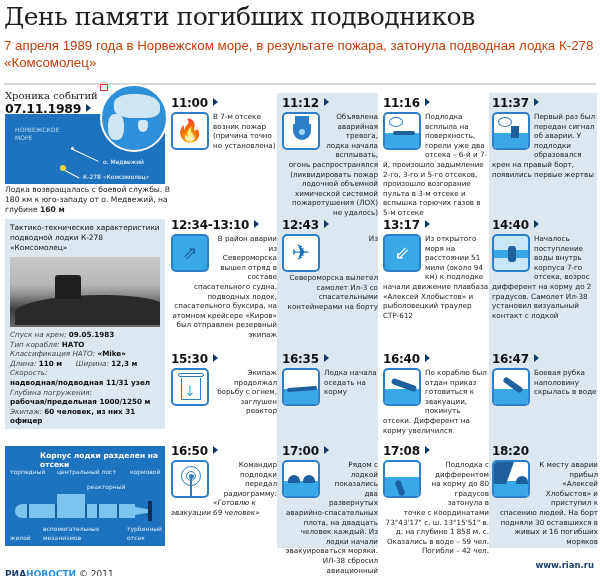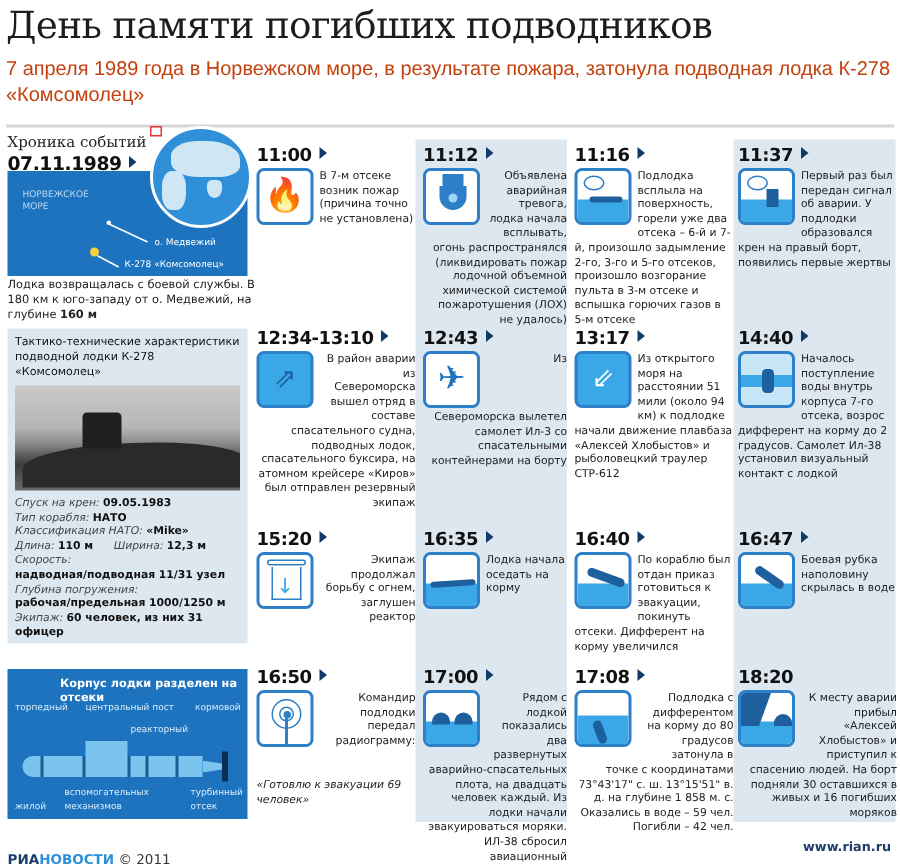--- a/index.html
+++ b/index.html
@@ -206,21 +206,21 @@
 <div class="event" style="left:492px; top:218px;">
   <div class="ev-time"><span>14:40</span><span class="arrow"></span></div>
   <div class="ev-icon" style="background:#c7e6f8;">
       <div style="position:absolute; left:0; top:14px; width:100%; height:8px; background:#3aa7e6;"></div>
       <div style="position:absolute; left:14px; top:10px; width:8px; height:16px; background:#1e5f9e; border-radius:3px;"></div>
     </div>
   <div class="ev-text">Началось поступление воды внутрь корпуса 7-го отсека, возрос дифферент на корму до 2 градусов. Самолет Ил-38 установил визуальный контакт с лодкой</div>
 </div>
 
 <div class="event" style="left:171px; top:352px;">
-  <div class="ev-time"><span>15:20</span><span class="arrow"></span></div>
+  <div class="ev-time"><span>15:30</span><span class="arrow"></span></div>
   <div class="ev-icon">
       <div style="position:absolute; left:5px; top:3px; width:26px; height:4px; border:1.5px solid #2d7fc7; border-radius:2px;"></div>
       <div style="position:absolute; left:8px; top:8px; width:20px; height:22px; border:1.5px solid #2d7fc7; border-top:none;"></div>
       <div class="icon-glyph" style="top:4px; font-size:14px; color:#3aa7e6;">↓</div>
     </div>
   <div class="ev-text right">Экипаж продолжал борьбу с огнем, заглушен реактор</div>
 </div>
 
 <div class="event" style="left:282px; top:352px; width:96px;">
   <div class="ev-time"><span>16:35</span><span class="arrow"></span></div>
@@ -251,21 +251,21 @@
 
 <div class="event" style="left:171px; top:444px;">
   <div class="ev-time"><span>16:50</span><span class="arrow"></span></div>
   <div class="ev-icon">
       <div style="position:absolute; left:8px; top:4px; width:20px; height:20px; border:1.5px solid #2d7fc7; border-radius:50%;"></div>
       <div style="position:absolute; left:13px; top:9px; width:10px; height:10px; border:1.5px solid #2d7fc7; border-radius:50%;"></div>
       <div style="position:absolute; left:16px; top:12px; width:5px; height:5px; background:#2d7fc7; border-radius:50%;"></div>
       <div style="position:absolute; left:17px; top:16px; width:2px; height:18px; background:#2d7fc7;"></div>
     </div>
   <div class="ev-text right">Командир подлодки передал радиограмму:</div>
-  <div class="ev-text" style="font-style:italic;margin-top:20px;">«Готовлю к эвакуации 69 человек»</div>
+  <div class="ev-text" style="font-style:italic;">«Готовлю к эвакуации 69 человек»</div>
 </div>
 
 <div class="event" style="left:282px; top:444px; width:96px;">
   <div class="ev-time"><span>17:00</span><span class="arrow"></span></div>
   <div class="ev-icon">
       <div class="water"></div>
       <div style="position:absolute; left:4px; top:13px; width:12px; height:8px; background:#1e5f9e; border-radius:6px 6px 0 0;"></div>
       <div style="position:absolute; left:19px; top:13px; width:12px; height:8px; background:#1e5f9e; border-radius:6px 6px 0 0;"></div>
     </div>
   <div class="ev-text right">Рядом с лодкой показались два развернутых аварийно-спасательных плота, на двадцать человек каждый. Из лодки начали эвакуироваться моряки. ИЛ-38 сбросил авиационный спасательный контейнер</div>

